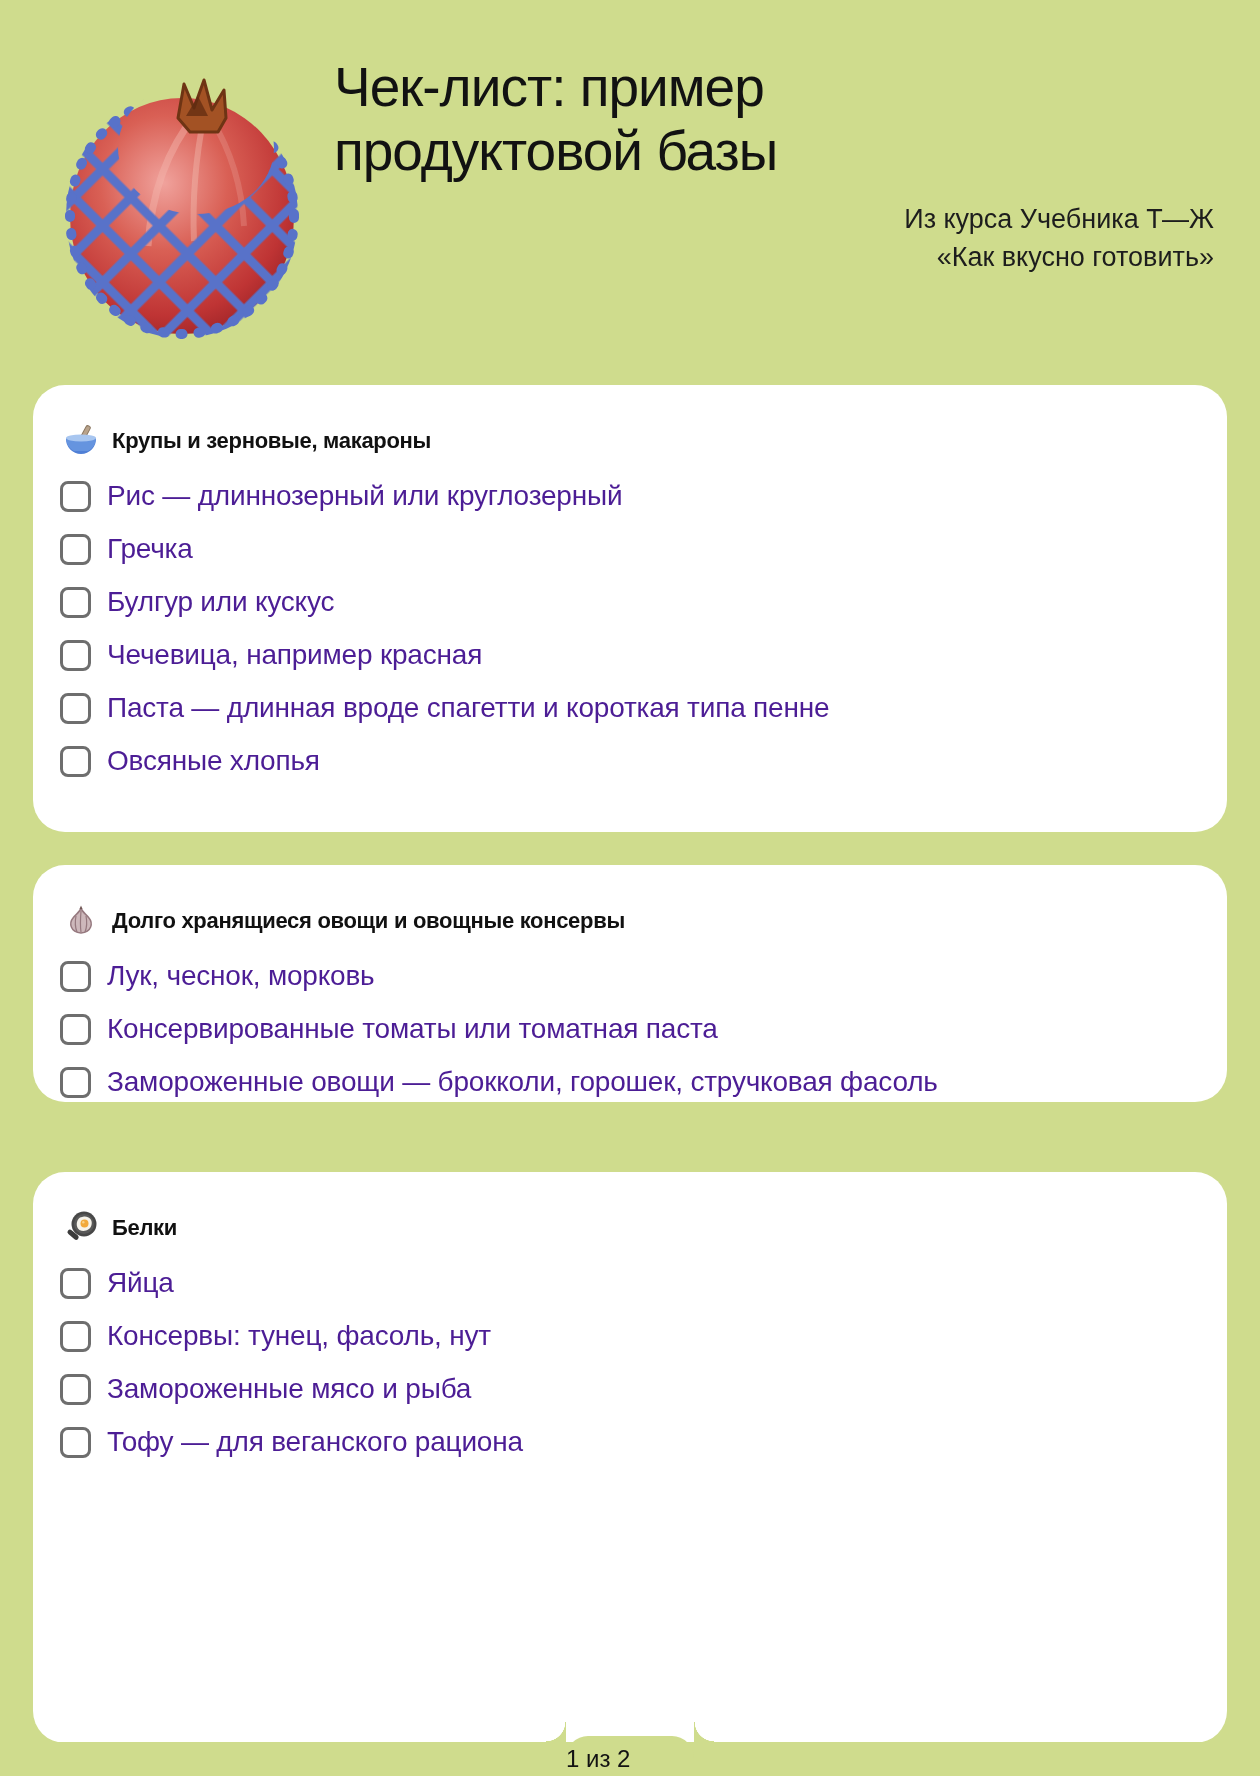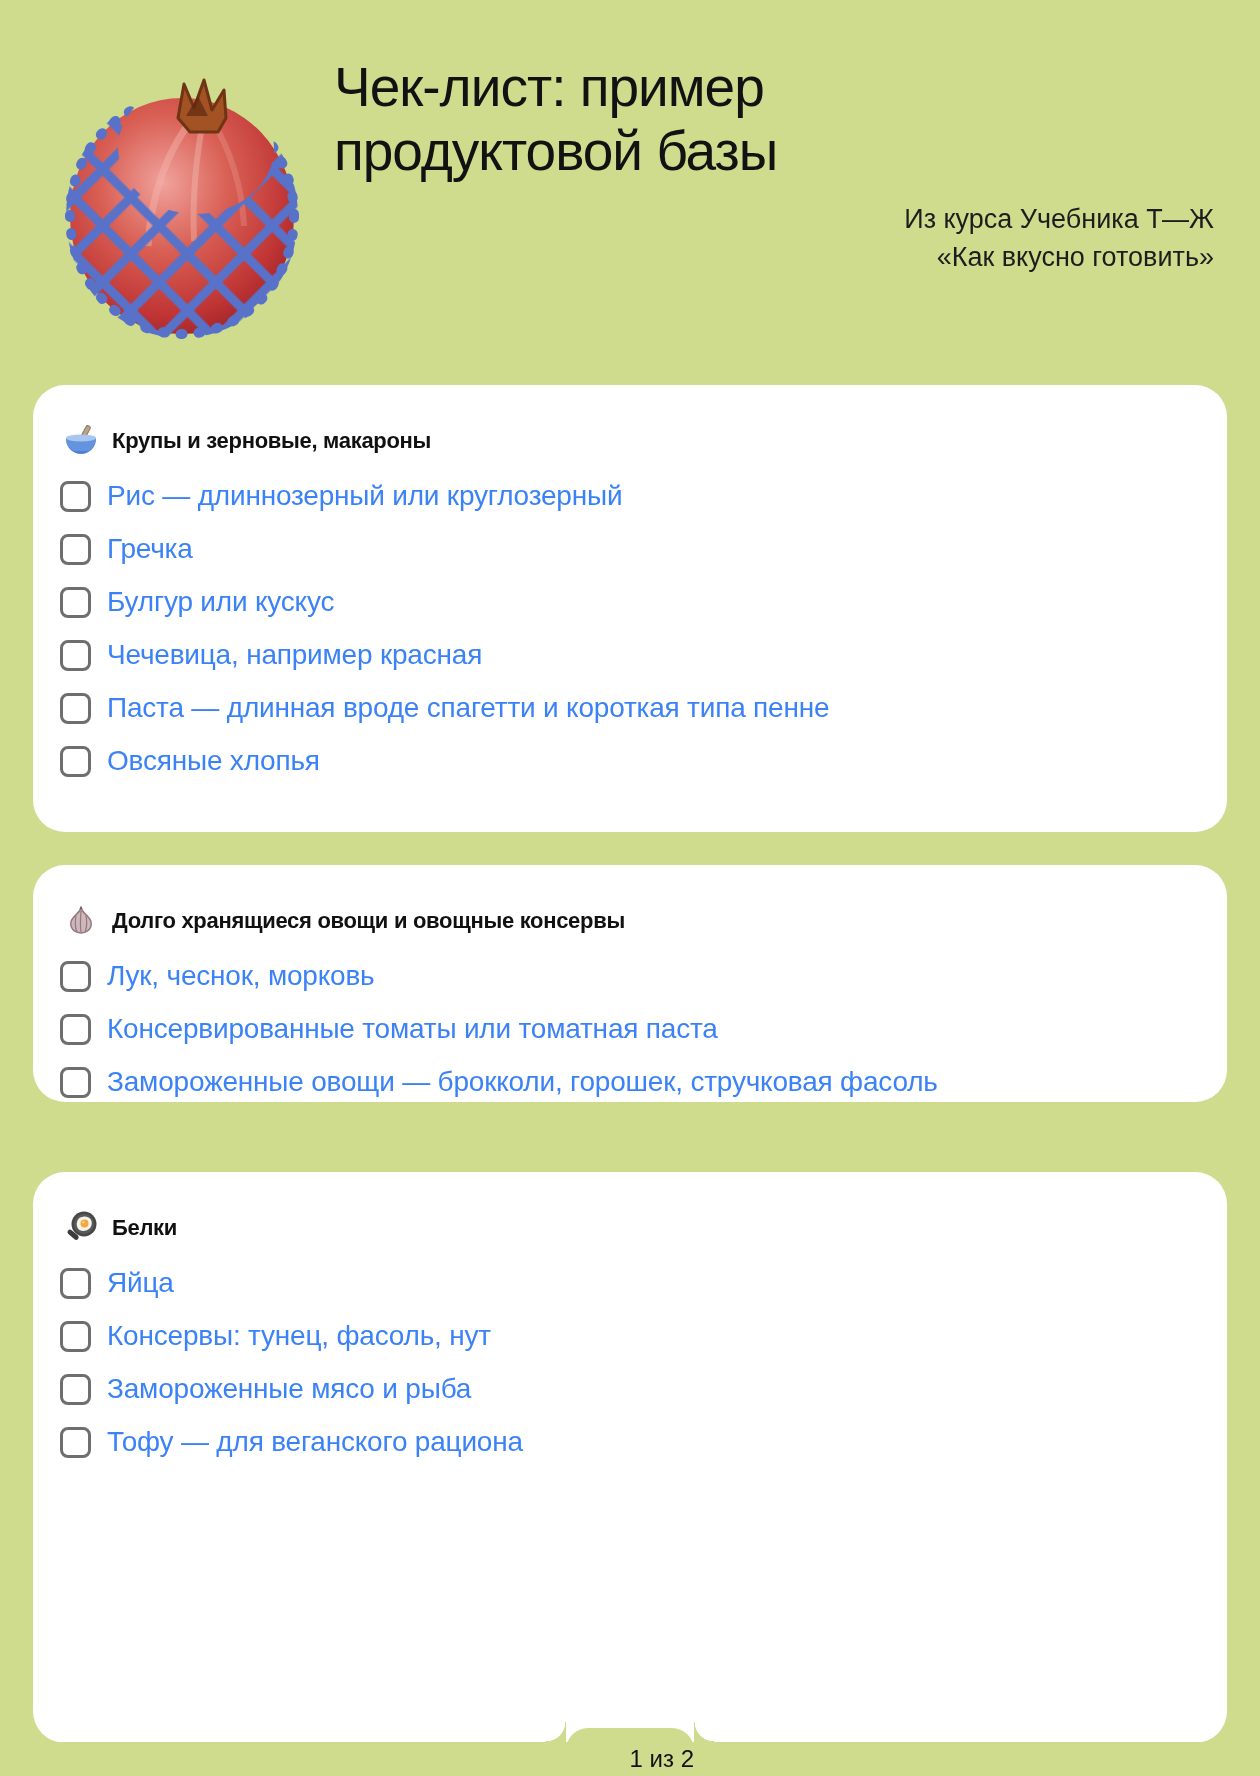--- a/index.html
+++ b/index.html
@@ -37,27 +37,27 @@
   .card-header{display:flex;align-items:center;gap:13px;margin:0 0 9px 3px;}
   .card-header .sec-icon{width:36px;height:36px;flex:none;display:flex;align-items:center;justify-content:center;}
   .card-header h2{
     margin:0;font-size:22px;font-weight:700;color:#111;letter-spacing:-0.3px;
   }
   .row{display:flex;align-items:center;gap:16px;margin-top:21px;}
   .checkbox{
     width:31px;height:31px;flex:none;box-sizing:border-box;
     border:3px solid #6e6e6e;border-radius:8px;background:#fff;
   }
-  .item-label{font-size:28px;color:#3b82f6;letter-spacing:-0.2px;}
+  .item-label{font-size:28px;color:#4c1d95;letter-spacing:-0.2px;}
   
   .footer-bar{position:absolute;left:0;bottom:0;width:1260px;height:34px;background:#cfdc8d;}
   .footer-tab{
-    position:absolute;left:566px;bottom:0;width:128px;height:48px;
+    position:absolute;left:566px;bottom:0;width:128px;height:40px;
     background:#cfdc8d;border-radius:22px 22px 0 0;
-    display:flex;align-items:flex-end;justify-content:flex-end;
+    display:flex;align-items:flex-end;justify-content:flex-start;
   }
   .footer-tab::before,.footer-tab::after{
     content:'';position:absolute;bottom:34px;width:20px;height:20px;
   }
   .footer-tab::before{left:-20px;background:radial-gradient(circle 20px at 0 0, rgba(0,0,0,0) 19px, #cfdc8d 19.5px);}
   .footer-tab::after{right:-20px;background:radial-gradient(circle 20px at 100% 0, rgba(0,0,0,0) 19px, #cfdc8d 19.5px);}
   .footer-tab span{font-size:24px;color:#121212;padding-bottom:3px;}
 </style>
 </head>
 <body>

